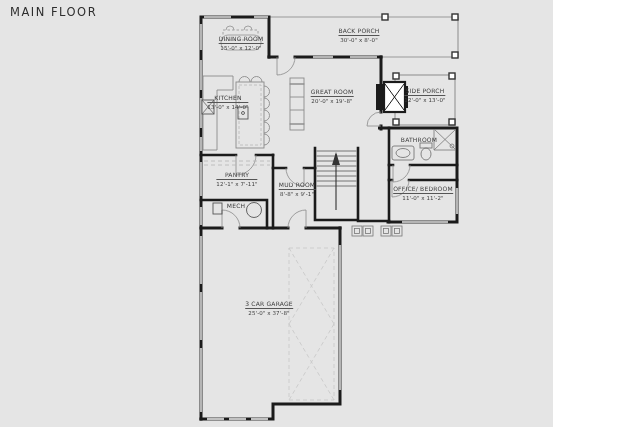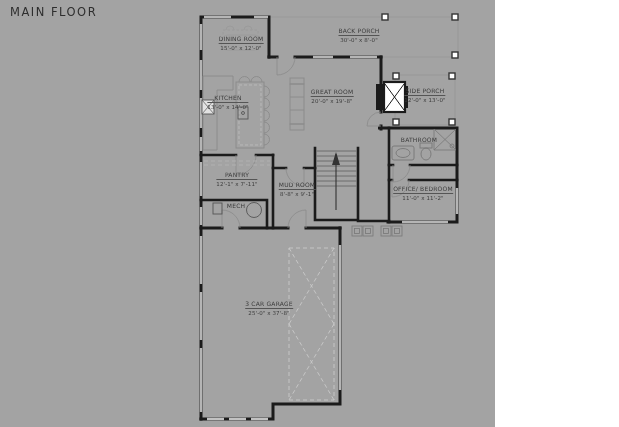--- a/index.html
+++ b/index.html
@@ -1,16 +1,16 @@
 <!DOCTYPE html>
 <html><head>
 <meta charset="utf-8">
 <style>
   html,body{margin:0;padding:0;background:#ffffff;}
-  #canvas{position:relative;width:495px;height:427px;background:#a3a3a3;overflow:hidden;
+  #canvas{position:relative;width:553px;height:427px;background:#e5e5e5;overflow:hidden;
           font-family:"DejaVu Sans", sans-serif;}
   #plan-title{position:absolute;left:10px;top:5px;font-size:11.5px;letter-spacing:1.5px;
           color:#2e2e2e;font-family:"DejaVu Sans", sans-serif;}
   svg{position:absolute;left:0;top:0;}
   .room-label{position:absolute;transform:translateX(-50%);text-align:center;white-space:nowrap;
           color:#3c3c3c;line-height:7px;}
   .room-label .name{display:block;font-size:6px;letter-spacing:.2px;}
   .room-label .name.u{border-bottom:.8px solid #555;padding-bottom:.5px;}
   .room-label .dims{display:block;font-size:5.5px;letter-spacing:.1px;margin-top:1px;}
 </style>

